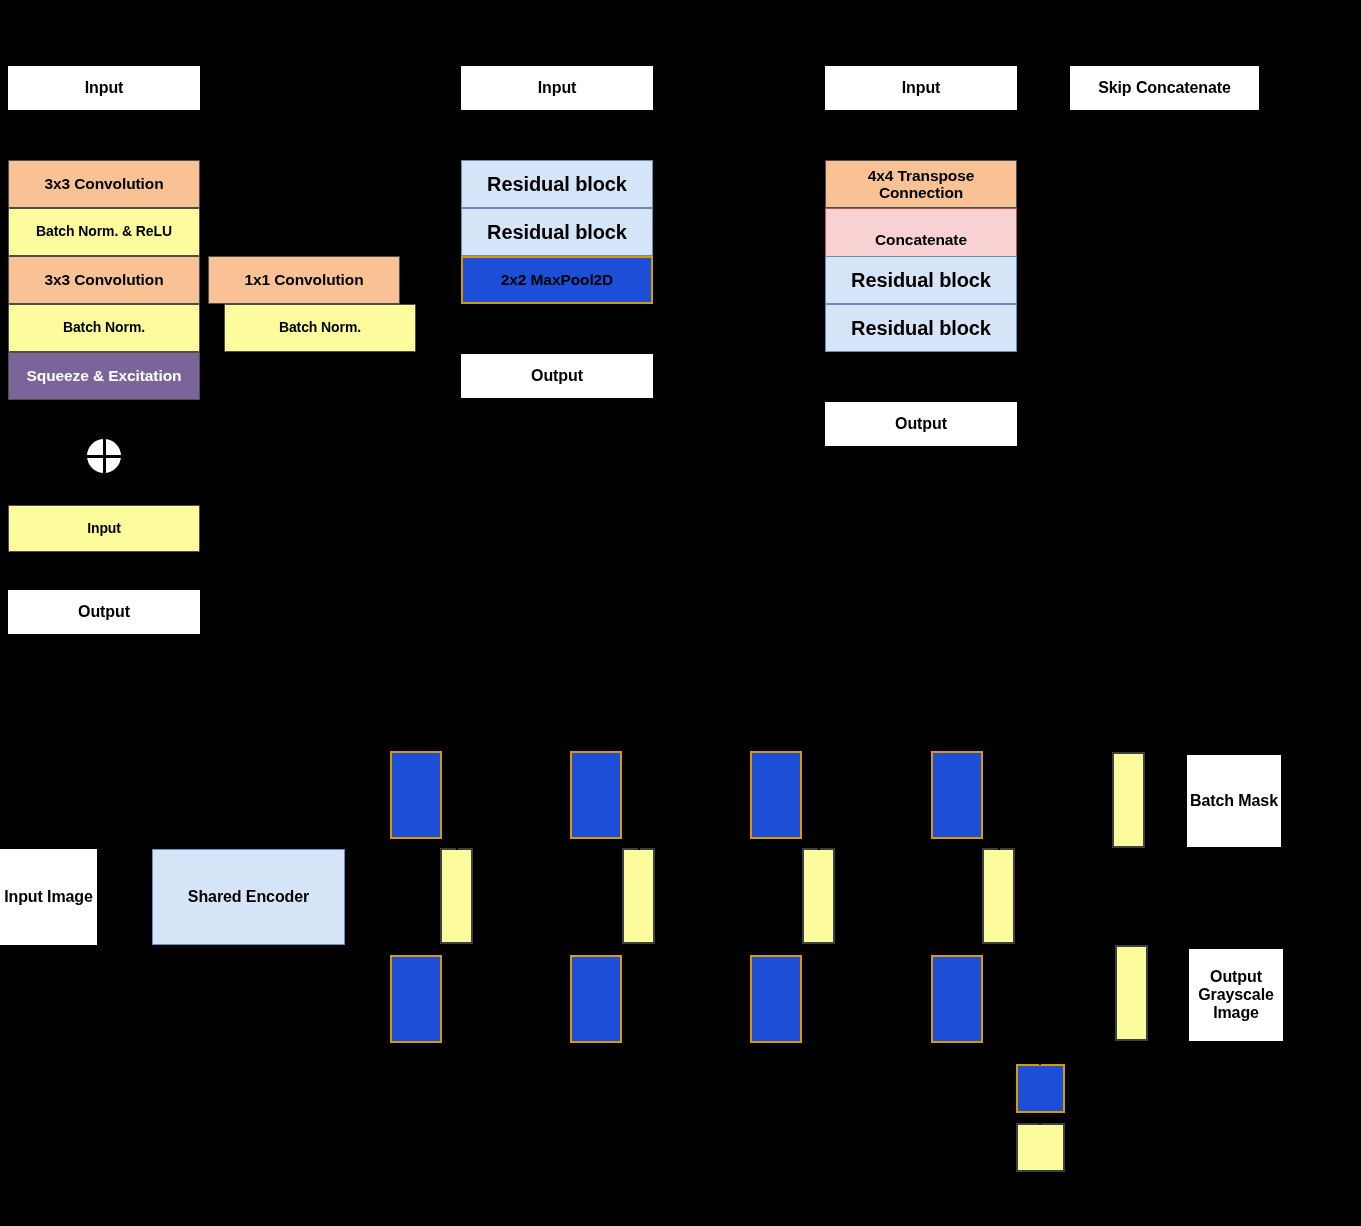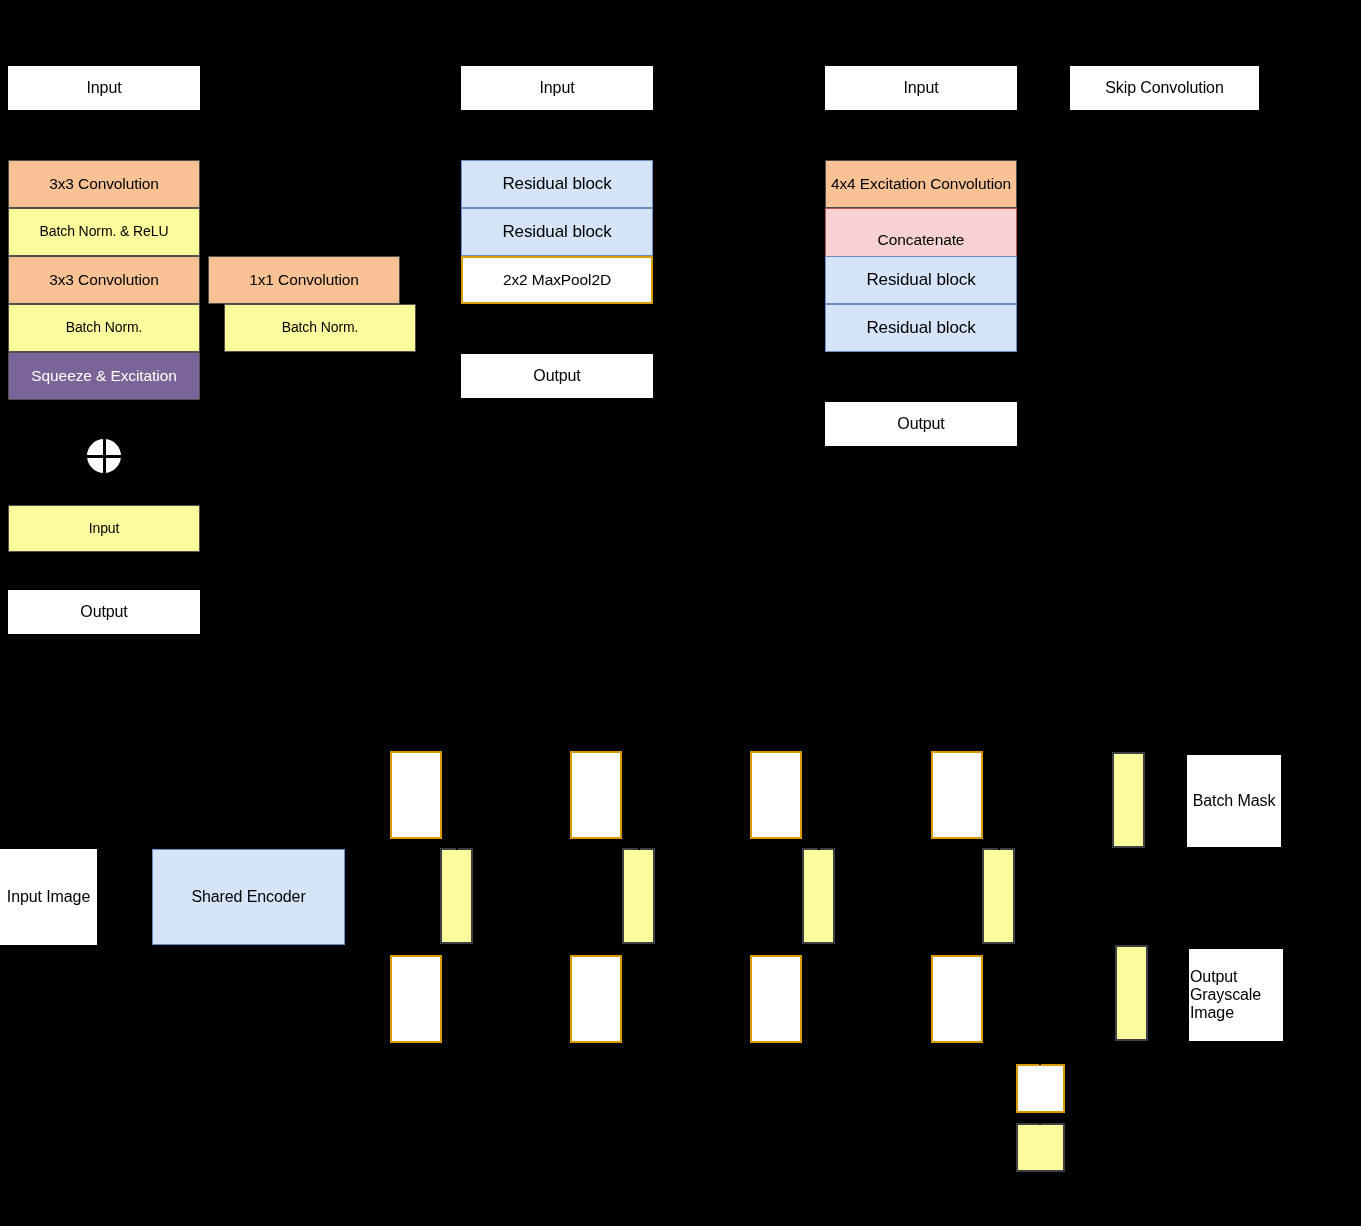--- a/index.html
+++ b/index.html
@@ -16,22 +16,22 @@
     height: 1226px;
     background: #000000;
     overflow: hidden;
   }
   .node {
     position: absolute;
     box-sizing: border-box;
     display: flex;
     align-items: center;
     justify-content: center;
-    text-align: left;
-    font-weight: normal;
+    text-align: center;
+    font-weight: bold;
     line-height: 1.12;
     color: #000000;
     letter-spacing: -0.1px;
   }
   
   .io {
     background: #ffffff;
     border: 1px solid #ffffff;
     font-size: 16px;
   }
@@ -47,29 +47,29 @@
   }
   .purple {
     background: #7b6498;
     border: 1.6px solid #4d4d4d;
     color: #ffffff;
     font-size: 15.5px;
   }
   .blue {
     background: #d6e4f7;
     border: 1.6px solid #6c8ebf;
-    font-size: 17px;
+    font-size: 20px;
   }
   .pink {
     background: #f8d2d2;
     border: 1.6px solid #b85450;
     font-size: 15.5px;
   }
   .peach-amber {
-    background: #ffffff;
+    background: #1d4ed8;
     border: 2.4px solid #d79b00;
     font-size: 15.5px;
   }
   .yellow-dark {
     background: #fcfc9d;
     border: 2.4px solid #3c4043;
     font-size: 15.5px;
   }
   
   .add-op {
@@ -146,27 +146,27 @@
 
   <div class="node blue" style="left:461px; top:160px; width:192px; height:48px;">Residual block</div>
   <div class="node blue" style="left:461px; top:208px; width:192px; height:48px;">Residual block</div>
   <div class="node peach-amber" style="left:461px; top:256px; width:192px; height:48px;">2x2 MaxPool2D</div>
 
   <div class="conn" style="left:556px; top:304px; width:2px; height:50px;"></div>
 
   <div class="node io" style="left:461px; top:354px; width:192px; height:44px;">Output</div>
 
   <div class="node io" style="left:825px; top:66px; width:192px; height:44px;">Input</div>
-  <div class="node io" style="left:1070px; top:66px; width:189px; height:44px;">Skip Convolution</div>
+  <div class="node io" style="left:1070px; top:66px; width:189px; height:44px;">Skip Concatenate</div>
 
   <div class="conn" style="left:920px; top:110px; width:2px; height:50px;"></div>
   <div class="conn" style="left:1163px; top:110px; width:2px; height:122px;"></div>
   <div class="conn" style="left:1016px; top:231px; width:148px; height:2px;"></div>
 
-  <div class="node orange multiline" style="left:825px; top:160px; width:192px; height:48px;">4x4 Excitation Convolution</div>
+  <div class="node orange multiline" style="left:825px; top:160px; width:192px; height:48px;">4x4 Transpose Connection</div>
   <div class="node pink" style="left:825px; top:208px; width:192px; height:64px;">Concatenate</div>
   <div class="node blue" style="left:825px; top:256px; width:192px; height:48px;">Residual block</div>
   <div class="node blue" style="left:825px; top:304px; width:192px; height:48px;">Residual block</div>
 
   <div class="conn" style="left:920px; top:352px; width:2px; height:50px;"></div>
 
   <div class="node io" style="left:825px; top:402px; width:192px; height:44px;">Output</div>
 
   <div class="node io multiline" style="left:0; top:849px; width:97px; height:96px;">
     <span>Input Image</span>

